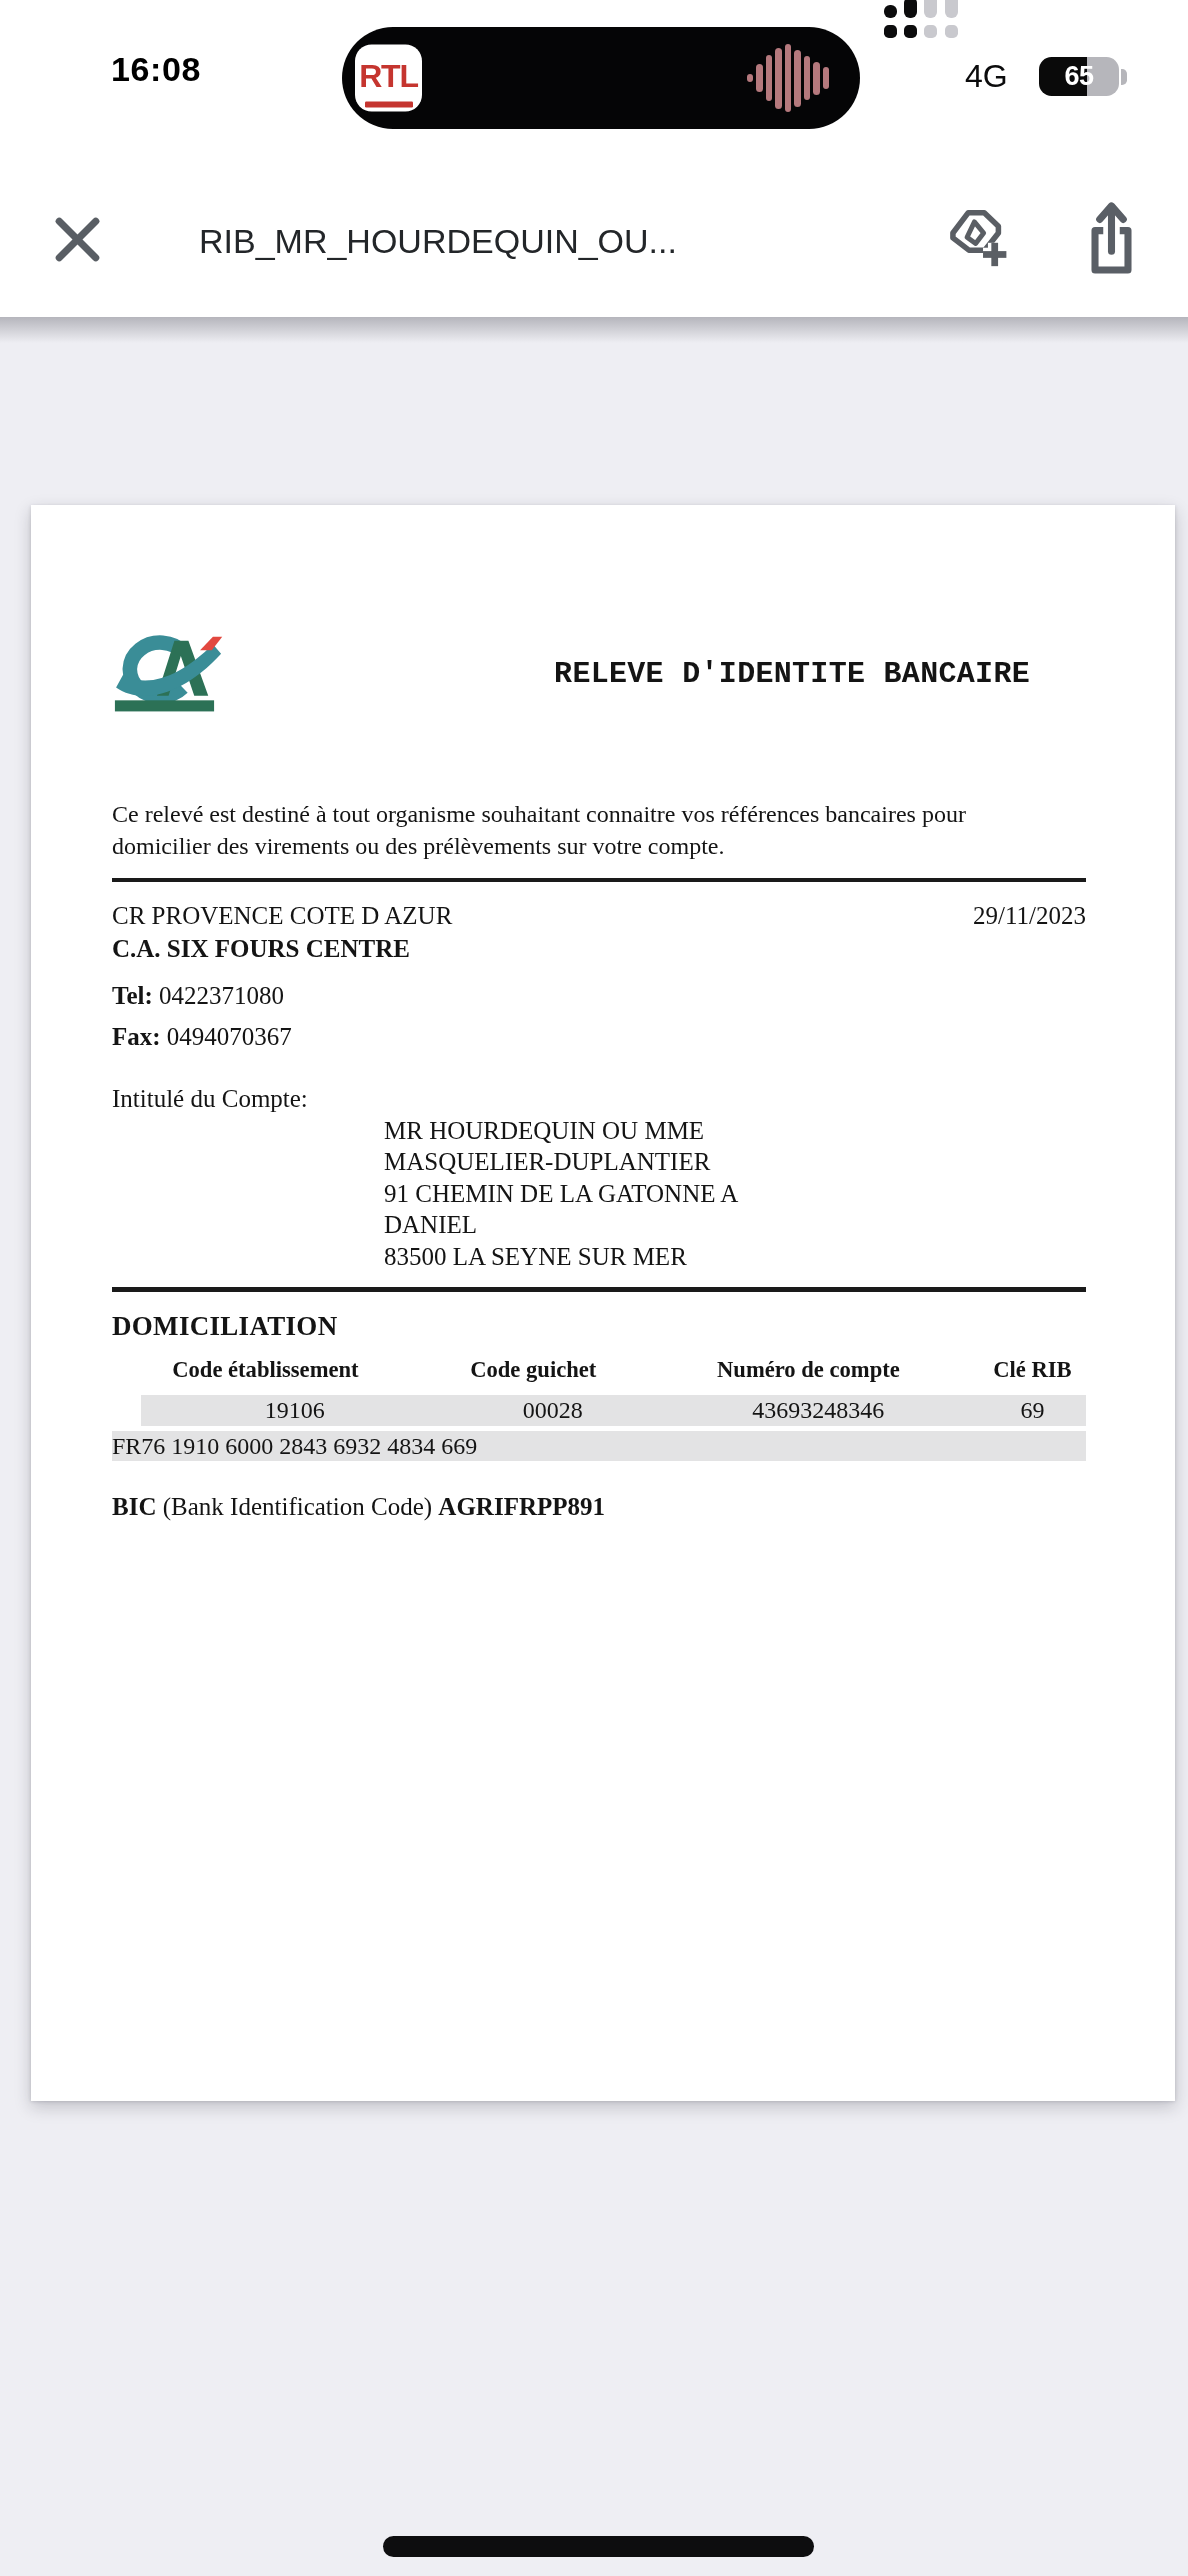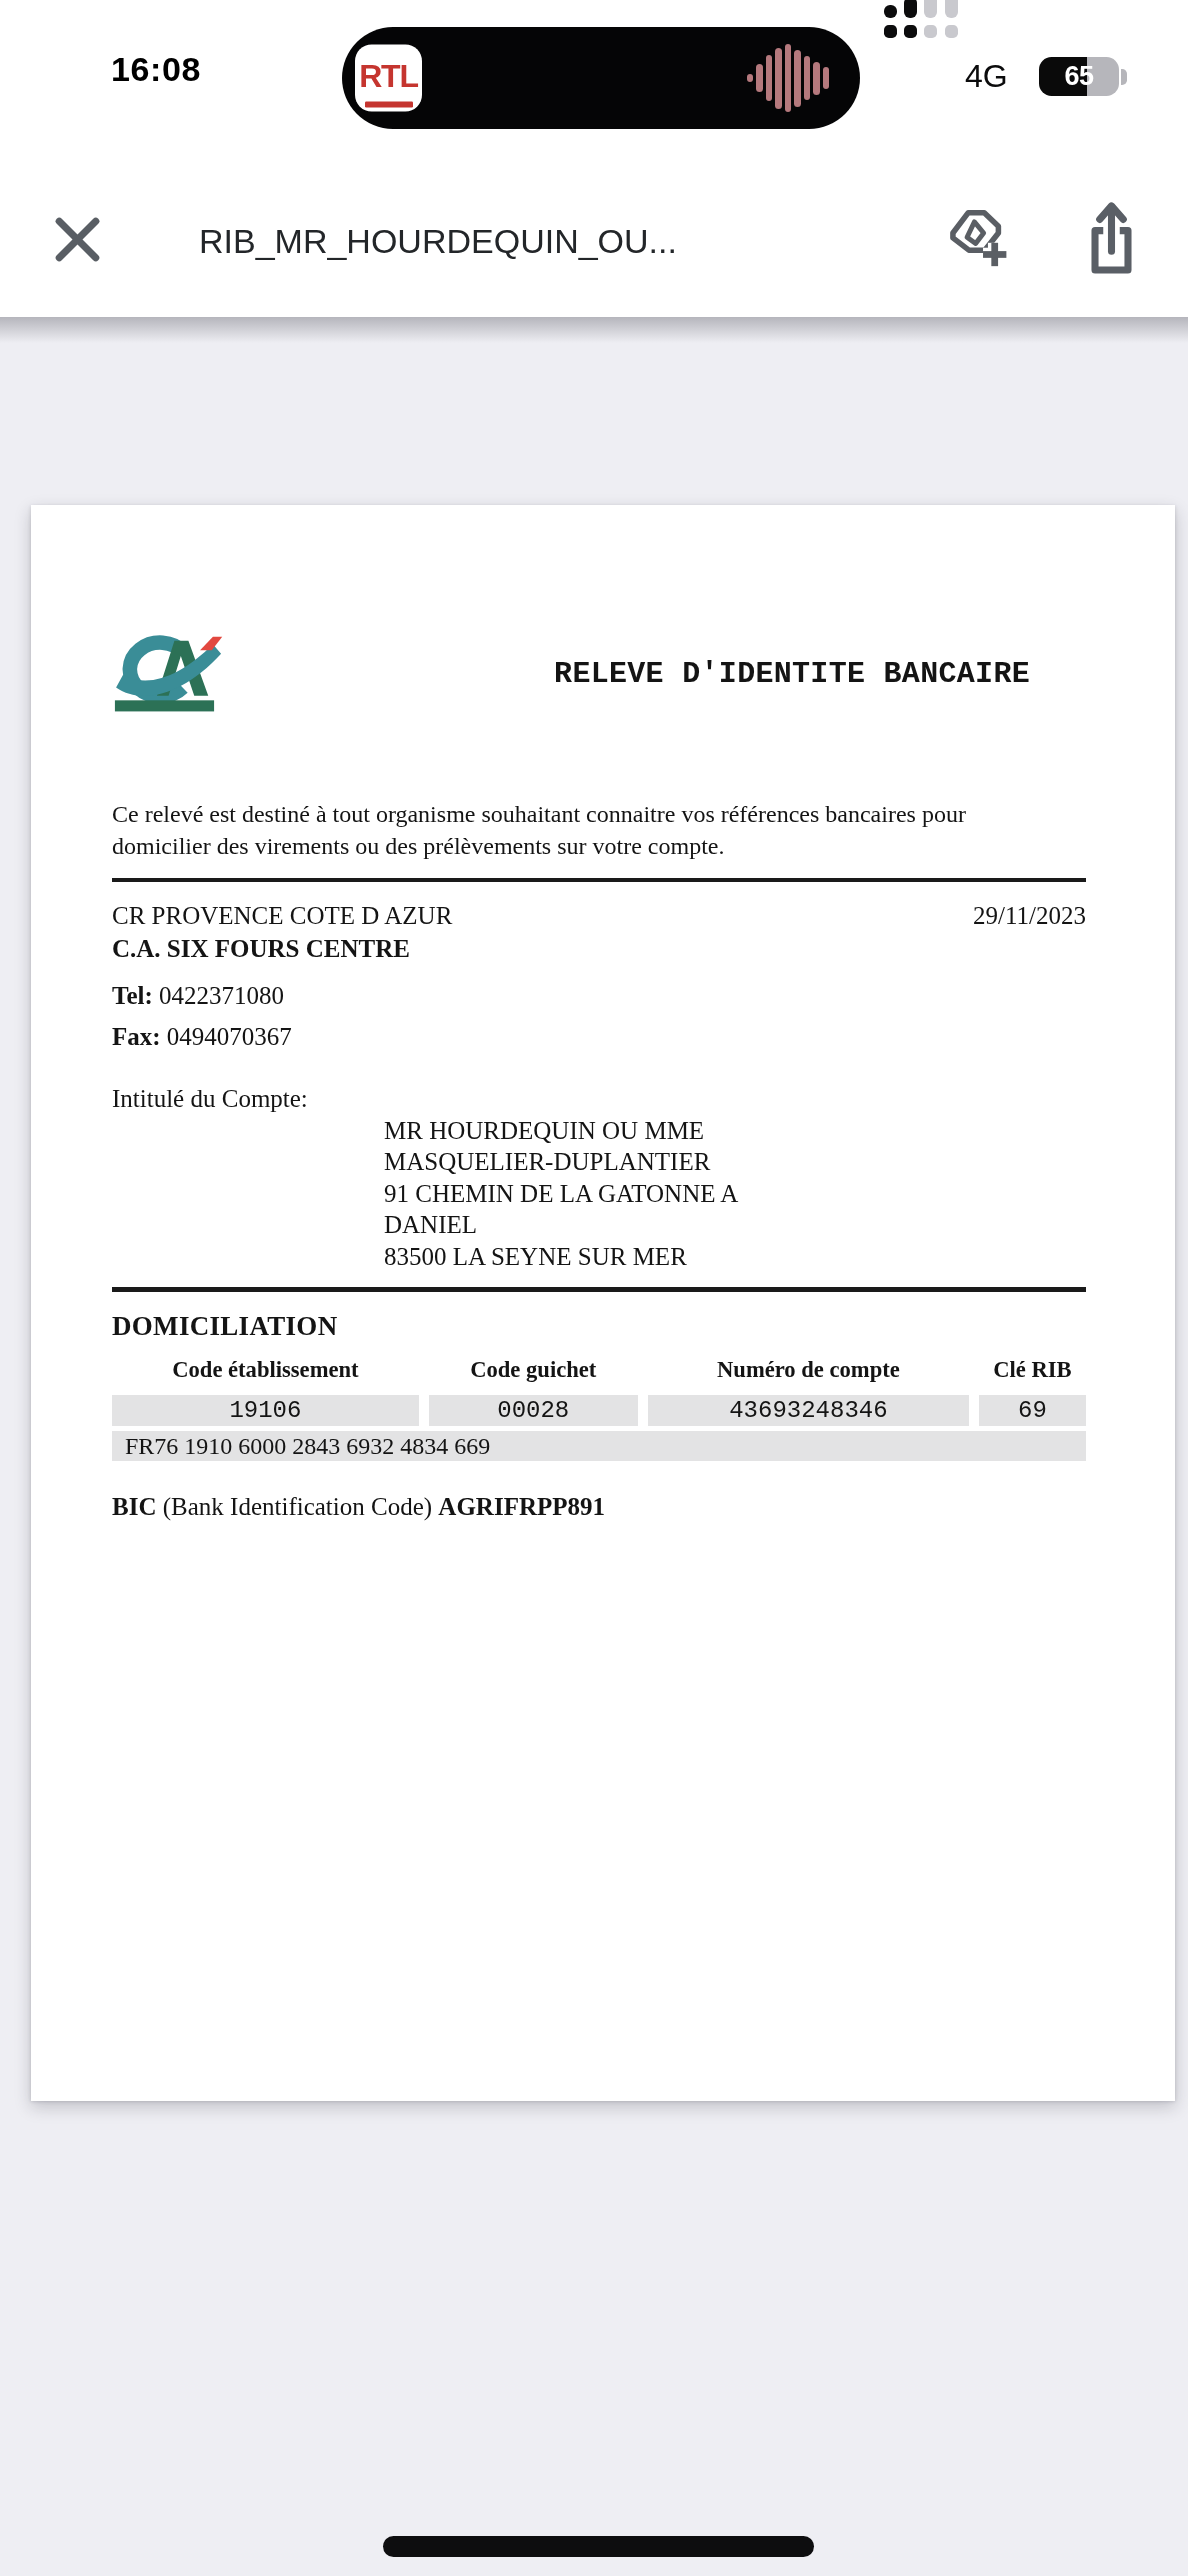--- a/index.html
+++ b/index.html
@@ -67,28 +67,28 @@
   .branch{font-size:25px;line-height:33px;font-weight:bold;}
   .tel-line{margin-top:14.3px;font-size:25px;line-height:33px;}
   .fax-line{margin-top:8.3px;font-size:25px;line-height:33px;}
   .lbl-b{font-weight:bold;}
   .intitule{margin-top:28.5px;font-size:25px;line-height:33px;}
   .address{margin-left:272px;font-size:25px;line-height:31.5px;}
 
   .domiciliation{margin-top:19px;font-size:27px;font-weight:bold;letter-spacing:0.3px;}
   .rib-table{margin-top:10.7px;}
   .rib-head{display:flex;justify-content:space-between;font-weight:bold;font-size:22.6px;text-align:center;}
-  .rib-row{display:flex;justify-content:space-between;margin-top:7.1px;font-size:24px;text-align:center;font-family:Liberation Mono, monospace;}
+  .rib-row{display:flex;justify-content:flex-end;margin-top:7.1px;font-size:24px;text-align:center;}
   .c1{width:31.5%;}.c2{width:21.5%;}.c3{width:33%;}.c4{width:11%;}
   .rib-row > div{background:#e3e3e4;height:31px;line-height:31px;}
   .rib-head > div{padding:4.8px 0;}
 
   .iban-line{margin-top:24px;font-size:25px;line-height:32px;}
   .iban-bar{margin-top:4.8px;background:#e3e3e4;height:30px;line-height:30px;
-    padding-left:13px;font-size:24px;}
+    padding-left:0;font-size:24px;}
   .bic-line{margin-top:30px;font-size:25px;line-height:32px;}
 
   .home-indicator{position:absolute;left:383px;top:2536px;width:431px;height:21.4px;border-radius:10.7px;
     background:#0d0d0f;cursor:pointer;}
 </style>
 </head>
 <body>
 
 <div class="screen">
 

